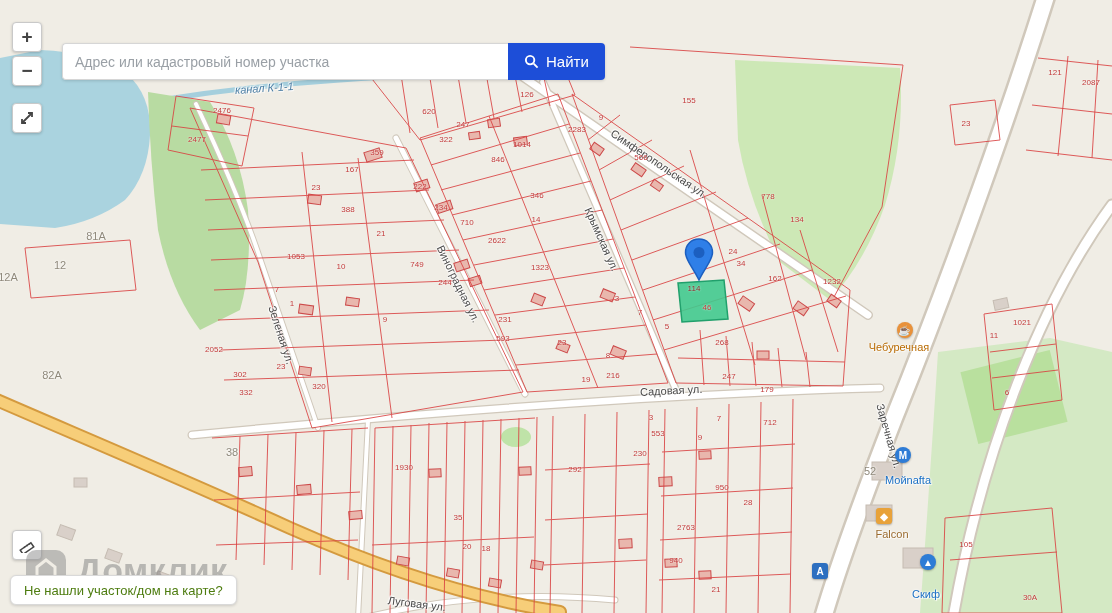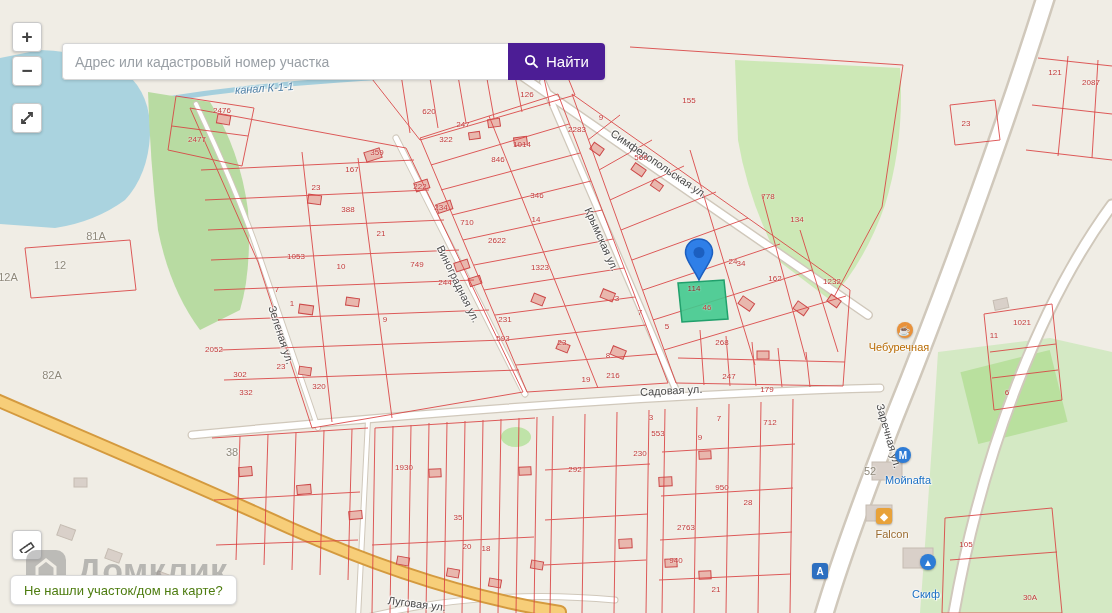--- a/index.html
+++ b/index.html
@@ -54,21 +54,21 @@
     box-shadow:0 1px 3px rgba(0,0,0,.15);border-radius:4px;margin-top:23px;
   }
   .searchbar input{
     width:446px;height:37px;border:1px solid #d6d6d6;border-right:none;
     border-radius:4px 0 0 4px;padding:0 12px;font-size:14px;color:#333;
     font-family:"Liberation Sans",sans-serif;outline:none;background:#fff;
   }
   .searchbar input::placeholder{color:#9aa0a6;}
   .search-btn{
     height:37px;padding:0 16px;border:none;border-radius:0 4px 4px 0;
-    background:#4c1d95;color:#fff;font-size:15px;display:flex;align-items:center;gap:7px;
+    background:#1d4ed8;color:#fff;font-size:15px;display:flex;align-items:center;gap:7px;
     cursor:pointer;font-family:"Liberation Sans",sans-serif;
   }
   .notfound-btn{
     position:absolute;left:10px;top:575px;height:30px;padding:0 13px;
     background:#fff;border:1px solid #d9d9d9;border-radius:6px;
     font-size:13px;color:#4d7c0f;cursor:pointer;z-index:12;
     box-shadow:0 1px 3px rgba(0,0,0,.15);font-family:"Liberation Sans",sans-serif;
   }
   .watermark{
     position:absolute;left:24px;top:548px;display:flex;align-items:center;gap:9px;
@@ -261,21 +261,21 @@
       <span class="parcel-num" style="left: 503px; top: 338px;">593</span>
       <span class="parcel-num" style="left: 562px; top: 342px;">23</span>
       <span class="parcel-num" style="left: 617px; top: 298px;">3</span>
       <span class="parcel-num" style="left: 640px; top: 312px;">7</span>
       <span class="parcel-num" style="left: 667px; top: 326px;">5</span>
       <span class="parcel-num" style="left: 608px; top: 355px;">8</span>
       <span class="parcel-num" style="left: 613px; top: 375px;">216</span>
       <span class="parcel-num" style="left: 586px; top: 379px;">19</span>
       <span class="parcel-num" style="left: 768px; top: 196px;">778</span>
       <span class="parcel-num" style="left: 797px; top: 219px;">134</span>
-      <span class="parcel-num" style="left: 716px; top: 261px; padding-left: 34px;">24</span>
+      <span class="parcel-num" style="left: 716px; top: 251px; padding-left: 34px;">24</span>
       <span class="parcel-num" style="left: 741px; top: 263px;">34</span>
       <span class="parcel-num" style="left: 775px; top: 278px;">162</span>
       <span class="parcel-num" style="left: 832px; top: 281px;">1232</span>
       <span class="parcel-num" style="left: 707px; top: 307px;">46</span>
       <span class="parcel-num" style="left: 722px; top: 342px;">268</span>
       <span class="parcel-num" style="left: 729px; top: 376px;">247</span>
       <span class="parcel-num" style="left: 767px; top: 389px;">179</span>
       <span class="parcel-num" style="left: 214px; top: 349px;">2052</span>
       <span class="parcel-num" style="left: 240px; top: 374px;">302</span>
       <span class="parcel-num" style="left: 246px; top: 392px;">332</span>

